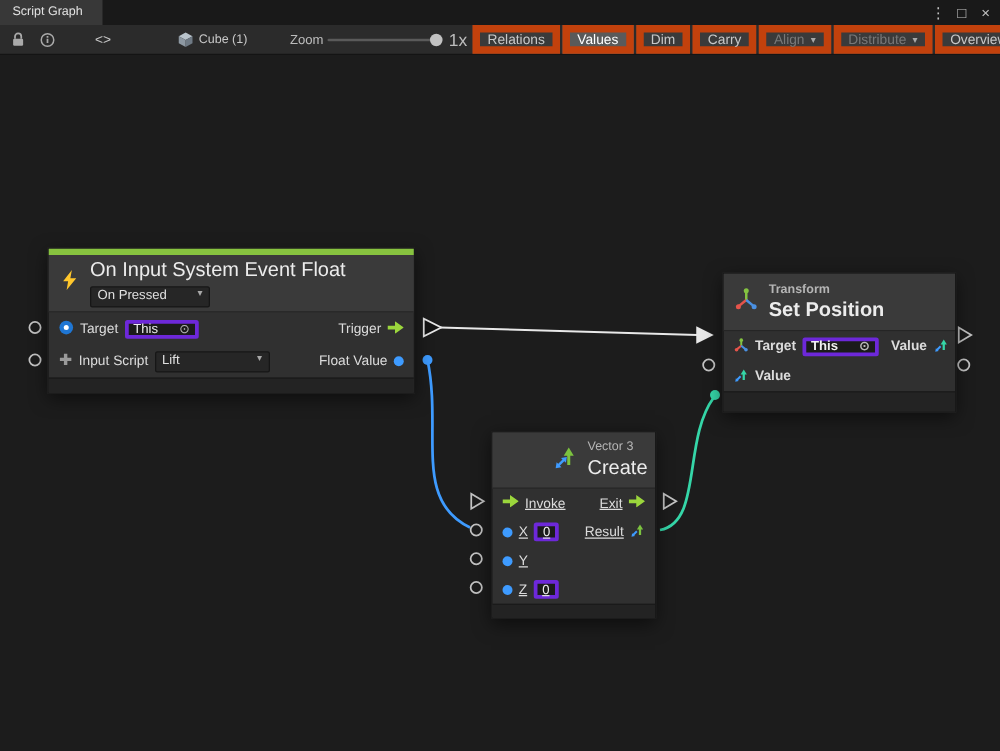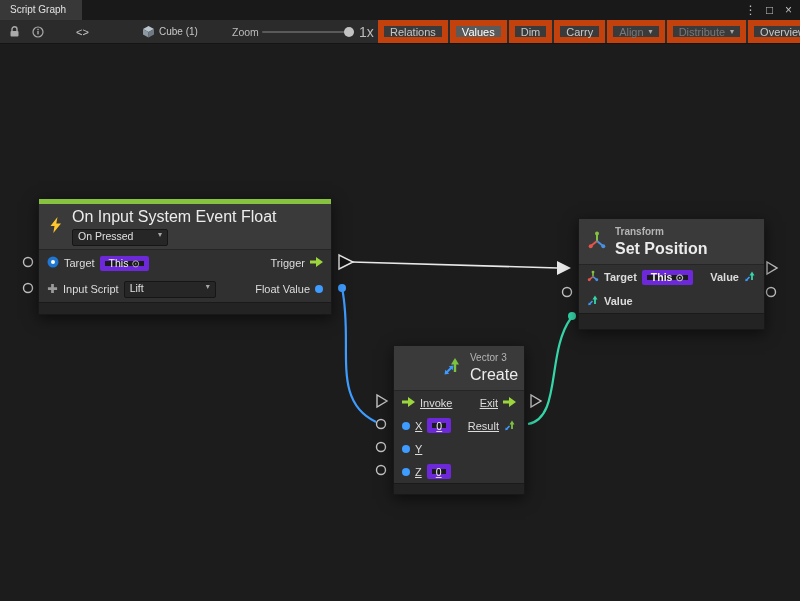--- a/index.html
+++ b/index.html
@@ -33,21 +33,21 @@
   
   .node { position:absolute; background:#303030; border:1px solid #181818; box-shadow:0 4px 14px rgba(0,0,0,.55); z-index:10; }
   .accent { height:5px; background:#87C33F; }
   .nhead { background:#3a3a3a; border-bottom:1px solid #252525; display:flex; align-items:center; gap:8px; padding:0 8px; }
   .hcol { display:flex; flex-direction:column; justify-content:center; gap:3px; }
   .ntitle { font-size:16px; color:#ececec; }
   .nsub { font-size:10px; color:#b5b5b5; }
   .nrow { display:flex; align-items:center; gap:5px; padding:0 8px; font-size:11px; color:#dcdcdc; white-space:nowrap; }
   .spacer { flex:1; }
   .nfoot { background:#232323; border-top:1px solid #1a1a1a; }
-  .chip { display:inline-flex; align-items:center; gap:3px; background:#1b1b1b; border:5px solid #6d28d9; border-radius:2px; padding:0 4px; height:15px; font-size:10.5px; color:#f0f0f0; }
+  .chip { display:inline-flex; align-items:center; gap:17px; background:#1b1b1b; border:3px solid #6d28d9; border-radius:2px; padding:0 4px; height:15px; font-size:10.5px; color:#f0f0f0; }
   .tsym { color:#b8b8b8; font-size:10px; }
   .dd { display:inline-flex; align-items:flex-start; justify-content:space-between; background:#262626; border:1px solid #161616; border-radius:2px; height:17px; padding:0 5px; font-size:10.5px; color:#e0e0e0; }
   .dot { width:8px; height:8px; border-radius:50%; background:#3E9BFF; display:inline-block; flex:none; }
 
   #node-event .nhead { height:46px; }
   #node-event .nrow { height:26px; }
   #node-event .nfoot { height:12px; }
   #node-event .dd { width:96px; }
 
   #node-vector .nhead { height:45px;padding-left:48px; }

